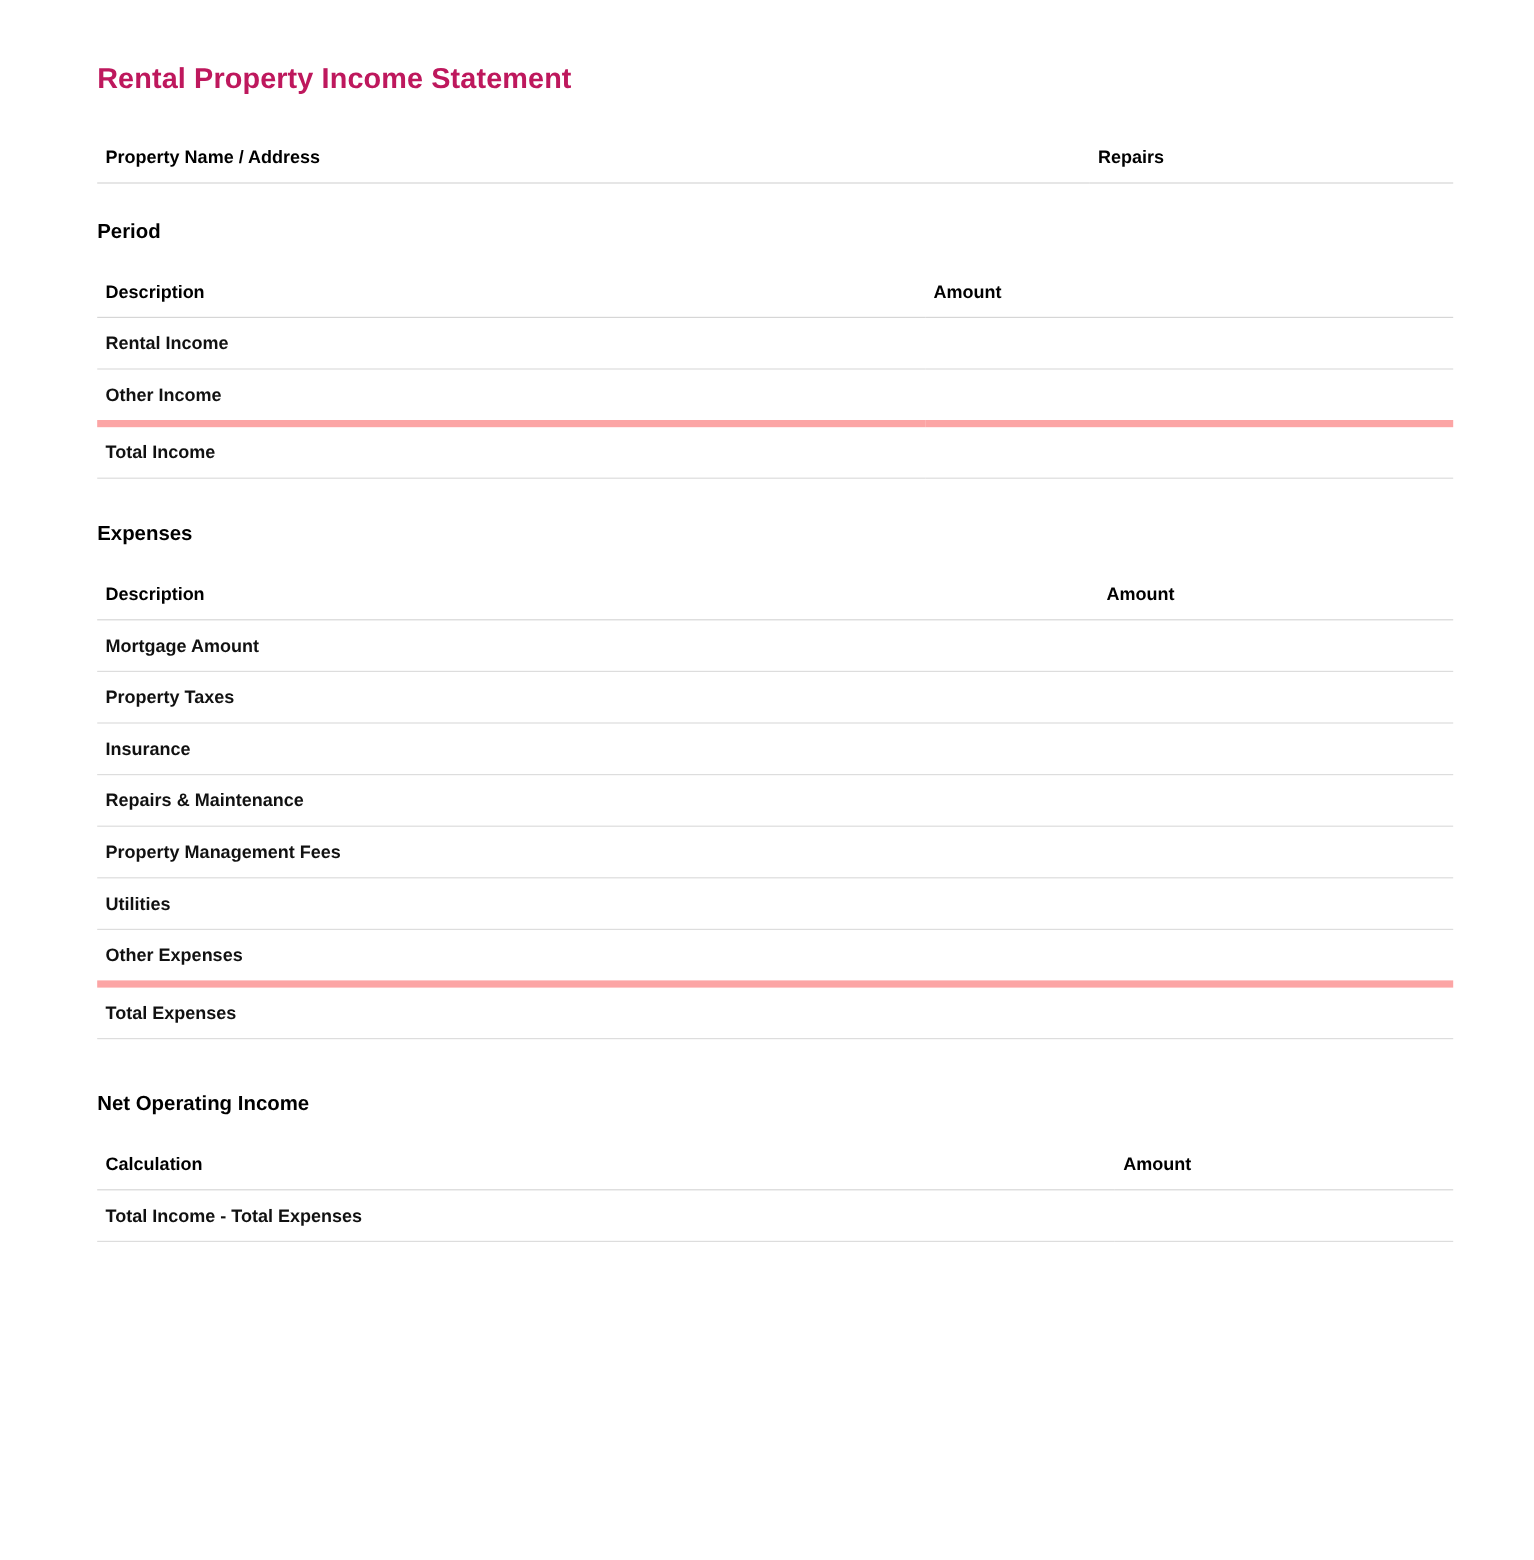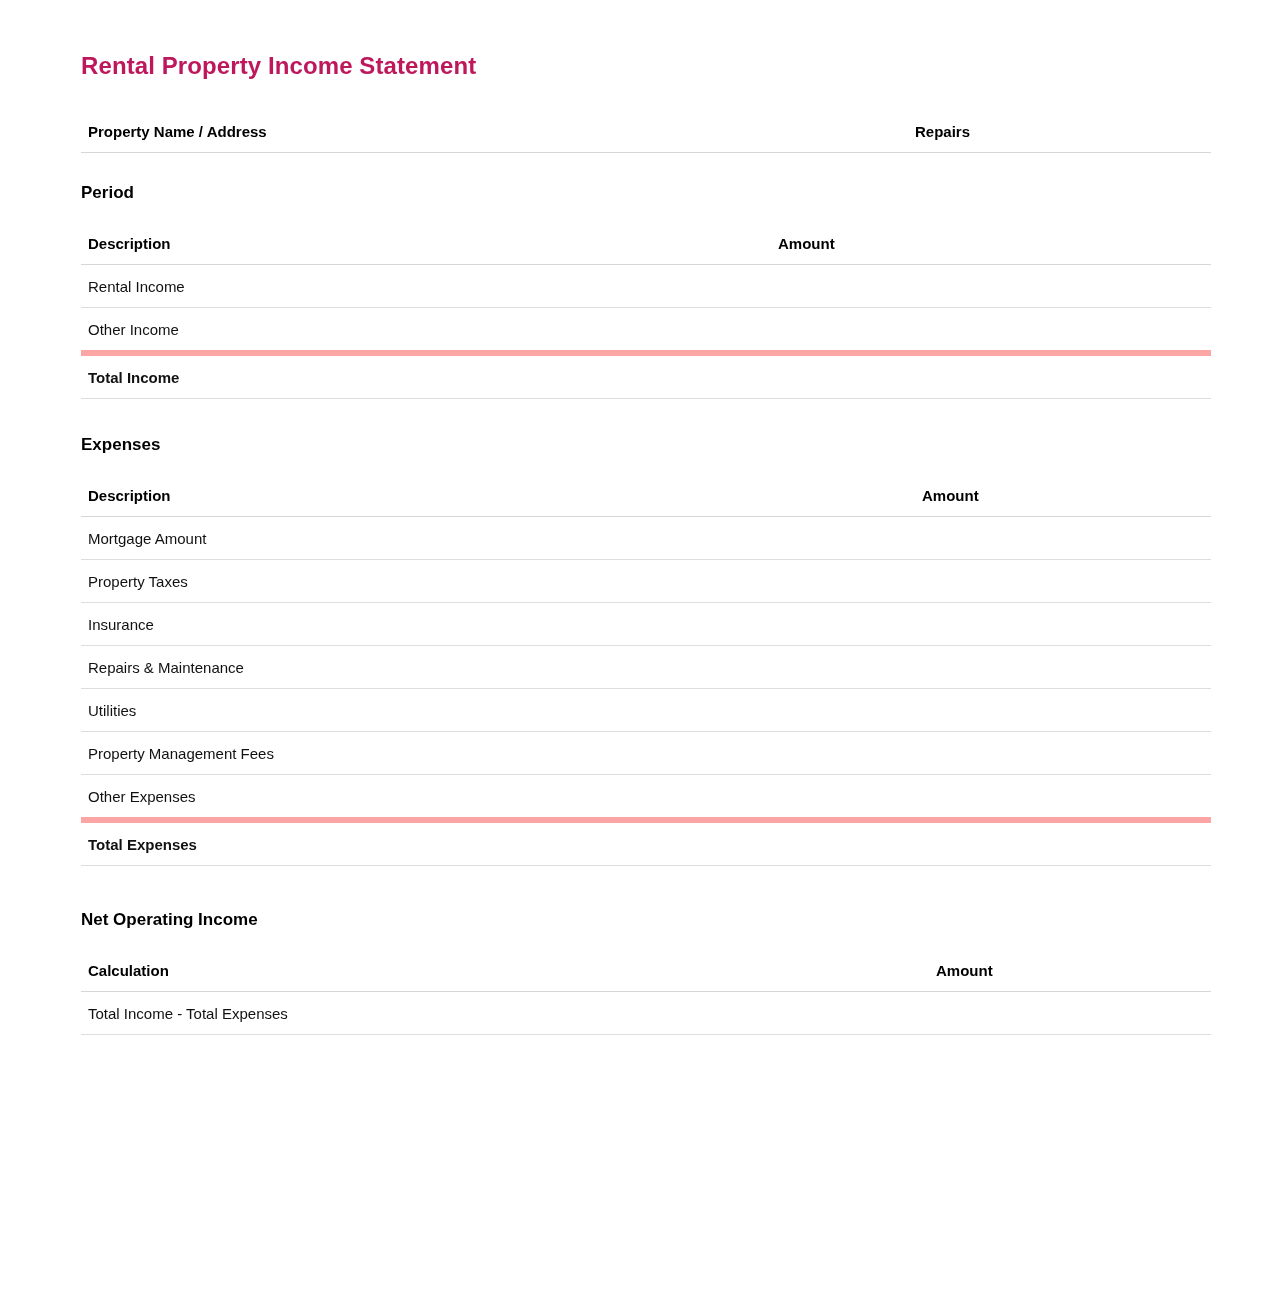--- a/index.html
+++ b/index.html
@@ -49,21 +49,21 @@
   table.sheet th {
     font-weight: bold;
     font-size: 15px;
     height: 42px;
     border-bottom: 1px solid #d6d6d6;
     color: #000;
   }
 
   table.sheet td {
     height: 42px;
-    font-weight: normal;
+    font-weight: bold;
     border-bottom: 1px solid #dddddd;
     color: #111;
   }
 
   table.sheet tr.total-row td {
     font-weight: bold;
     border-top: 6px solid #fca5a5;
     border-bottom: 1px solid #dddddd;
   }
 
@@ -162,25 +162,25 @@
         </tr>
         <tr>
           <td>Insurance</td>
           <td class="amt-cell"></td>
         </tr>
         <tr>
           <td>Repairs &amp; Maintenance</td>
           <td class="amt-cell"></td>
         </tr>
         <tr>
+          <td>Property Management Fees</td>
+          <td class="amt-cell"></td>
+        </tr>
+        <tr>
           <td>Utilities</td>
-          <td class="amt-cell"></td>
-        </tr>
-        <tr>
-          <td>Property Management Fees</td>
           <td class="amt-cell"></td>
         </tr>
         <tr>
           <td>Other Expenses</td>
           <td class="amt-cell"></td>
         </tr>
         <tr class="total-row">
           <td>Total Expenses</td>
           <td class="amt-cell"></td>
         </tr>

